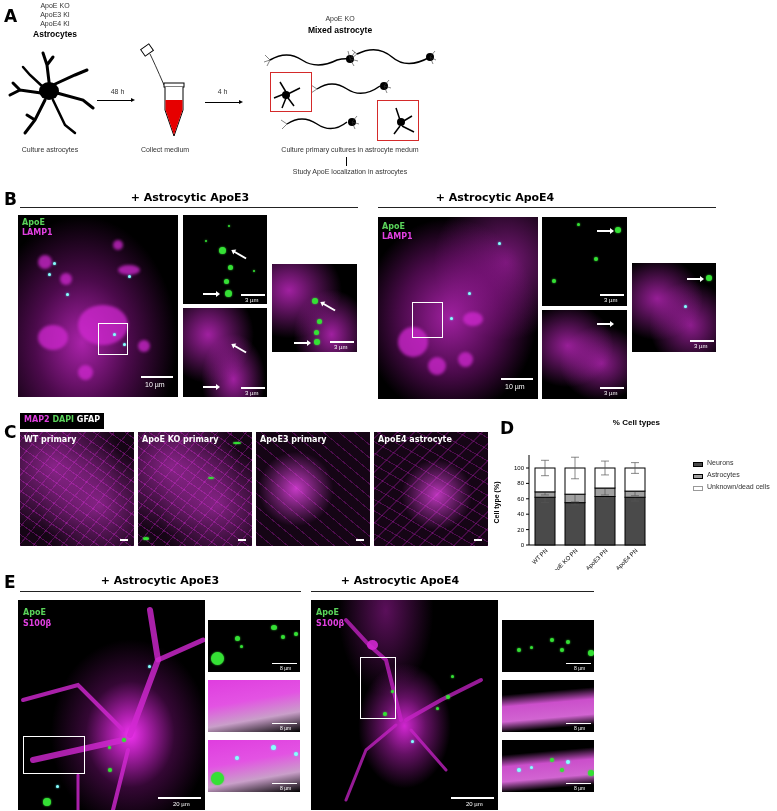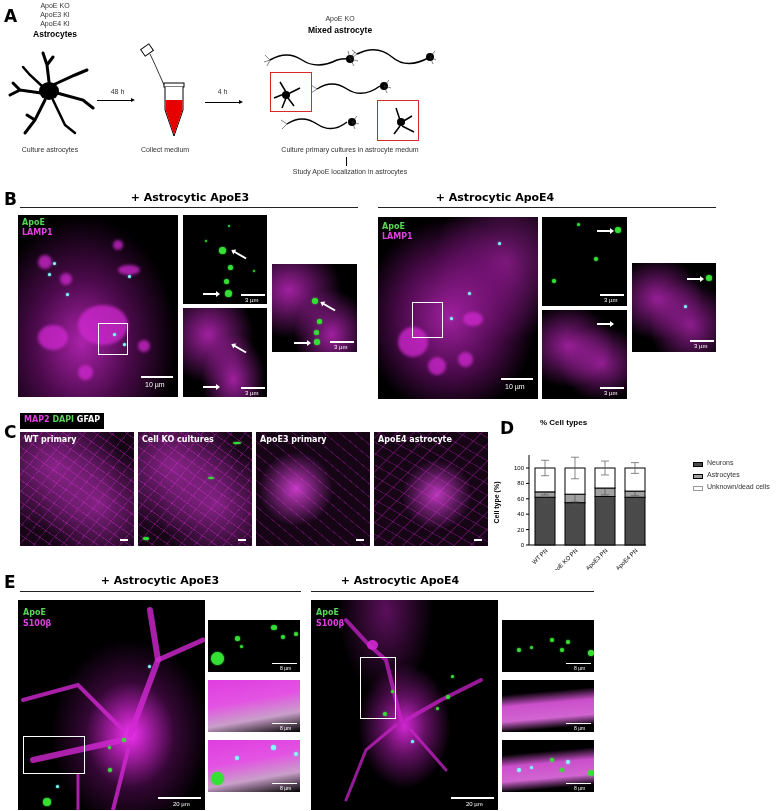--- a/index.html
+++ b/index.html
@@ -213,34 +213,34 @@
 </div>
 
 <div class="micro culture" style="left:20px;top:432px;width:114px;height:114px;">
   <div class="culture-title">WT primary</div>
   <div class="scalebar" style="left:100px;top:107px;width:8px;"></div>
 </div>
 <div class="micro culture" style="left:138px;top:432px;width:114px;height:114px;">
   <div class="dot gdot" style="left:70px;top:45px;width:6px;height:2px;"></div>
   <div class="dot gdot" style="left:95px;top:10px;width:8px;height:2px;"></div>
   <div class="dot gdot" style="left:5px;top:105px;width:6px;height:3px;"></div>
-  <div class="culture-title">Cell KO cultures</div>
+  <div class="culture-title">ApoE KO primary</div>
   <div class="scalebar" style="left:100px;top:107px;width:8px;"></div>
 </div>
 <div class="micro culture" style="left:256px;top:432px;width:114px;height:114px;background:radial-gradient(circle at 35% 50%,rgba(240,70,240,0.8),rgba(0,0,0,0) 40%),repeating-linear-gradient(40deg,rgba(200,30,200,0.3) 0 1px,transparent 1px 10px),#150515;">
   <div class="culture-title">ApoE3 primary</div>
   <div class="scalebar" style="left:100px;top:107px;width:8px;"></div>
 </div>
 <div class="micro culture" style="left:374px;top:432px;width:114px;height:114px;background:radial-gradient(circle at 55% 55%,rgba(240,70,240,0.75),rgba(0,0,0,0) 40%),repeating-linear-gradient(30deg,rgba(200,30,200,0.3) 0 1px,transparent 1px 10px),repeating-linear-gradient(-45deg,rgba(200,30,200,0.25) 0 1px,transparent 1px 12px),#150515;">
   <div class="culture-title">ApoE4 astrocyte</div>
   <div class="scalebar" style="left:100px;top:107px;width:8px;"></div>
 </div>
 
 <div class="panel-label" style="left:500px;top:418px;">D</div>
-<div class="abs" style="left:540px;top:418px;width:120px;text-align:left;font-weight:bold;font-size:8px;">% Cell types</div>
+<div class="abs" style="left:540px;top:418px;width:120px;text-align:right;font-weight:bold;font-size:8px;">% Cell types</div>
 
 <div class="abs" id="chart" style="left:490px;top:430px;width:290px;height:140px;">
   <div class="abs" style="left:0;top:55px;width:12px;height:40px;">
     <div style="position:absolute;left:-22px;top:14px;width:56px;transform:rotate(-90deg);font-size:7px;font-weight:bold;text-align:center;white-space:nowrap;">Cell type (%)</div>
   </div>
   <svg id="chart-svg" class="abs" style="left:0;top:0;" width="290" height="140">
       <line x1="39" y1="25" x2="39" y2="115" stroke="#000" stroke-width="1"></line>
       <line x1="39" y1="115" x2="156" y2="115" stroke="#000" stroke-width="1"></line>
       <line x1="36" y1="115" x2="39" y2="115" stroke="#000" stroke-width="1"></line>
       <text x="34" y="117" font-size="6" text-anchor="end" font-family="Liberation Sans, sans-serif" fill="#000">0</text>

